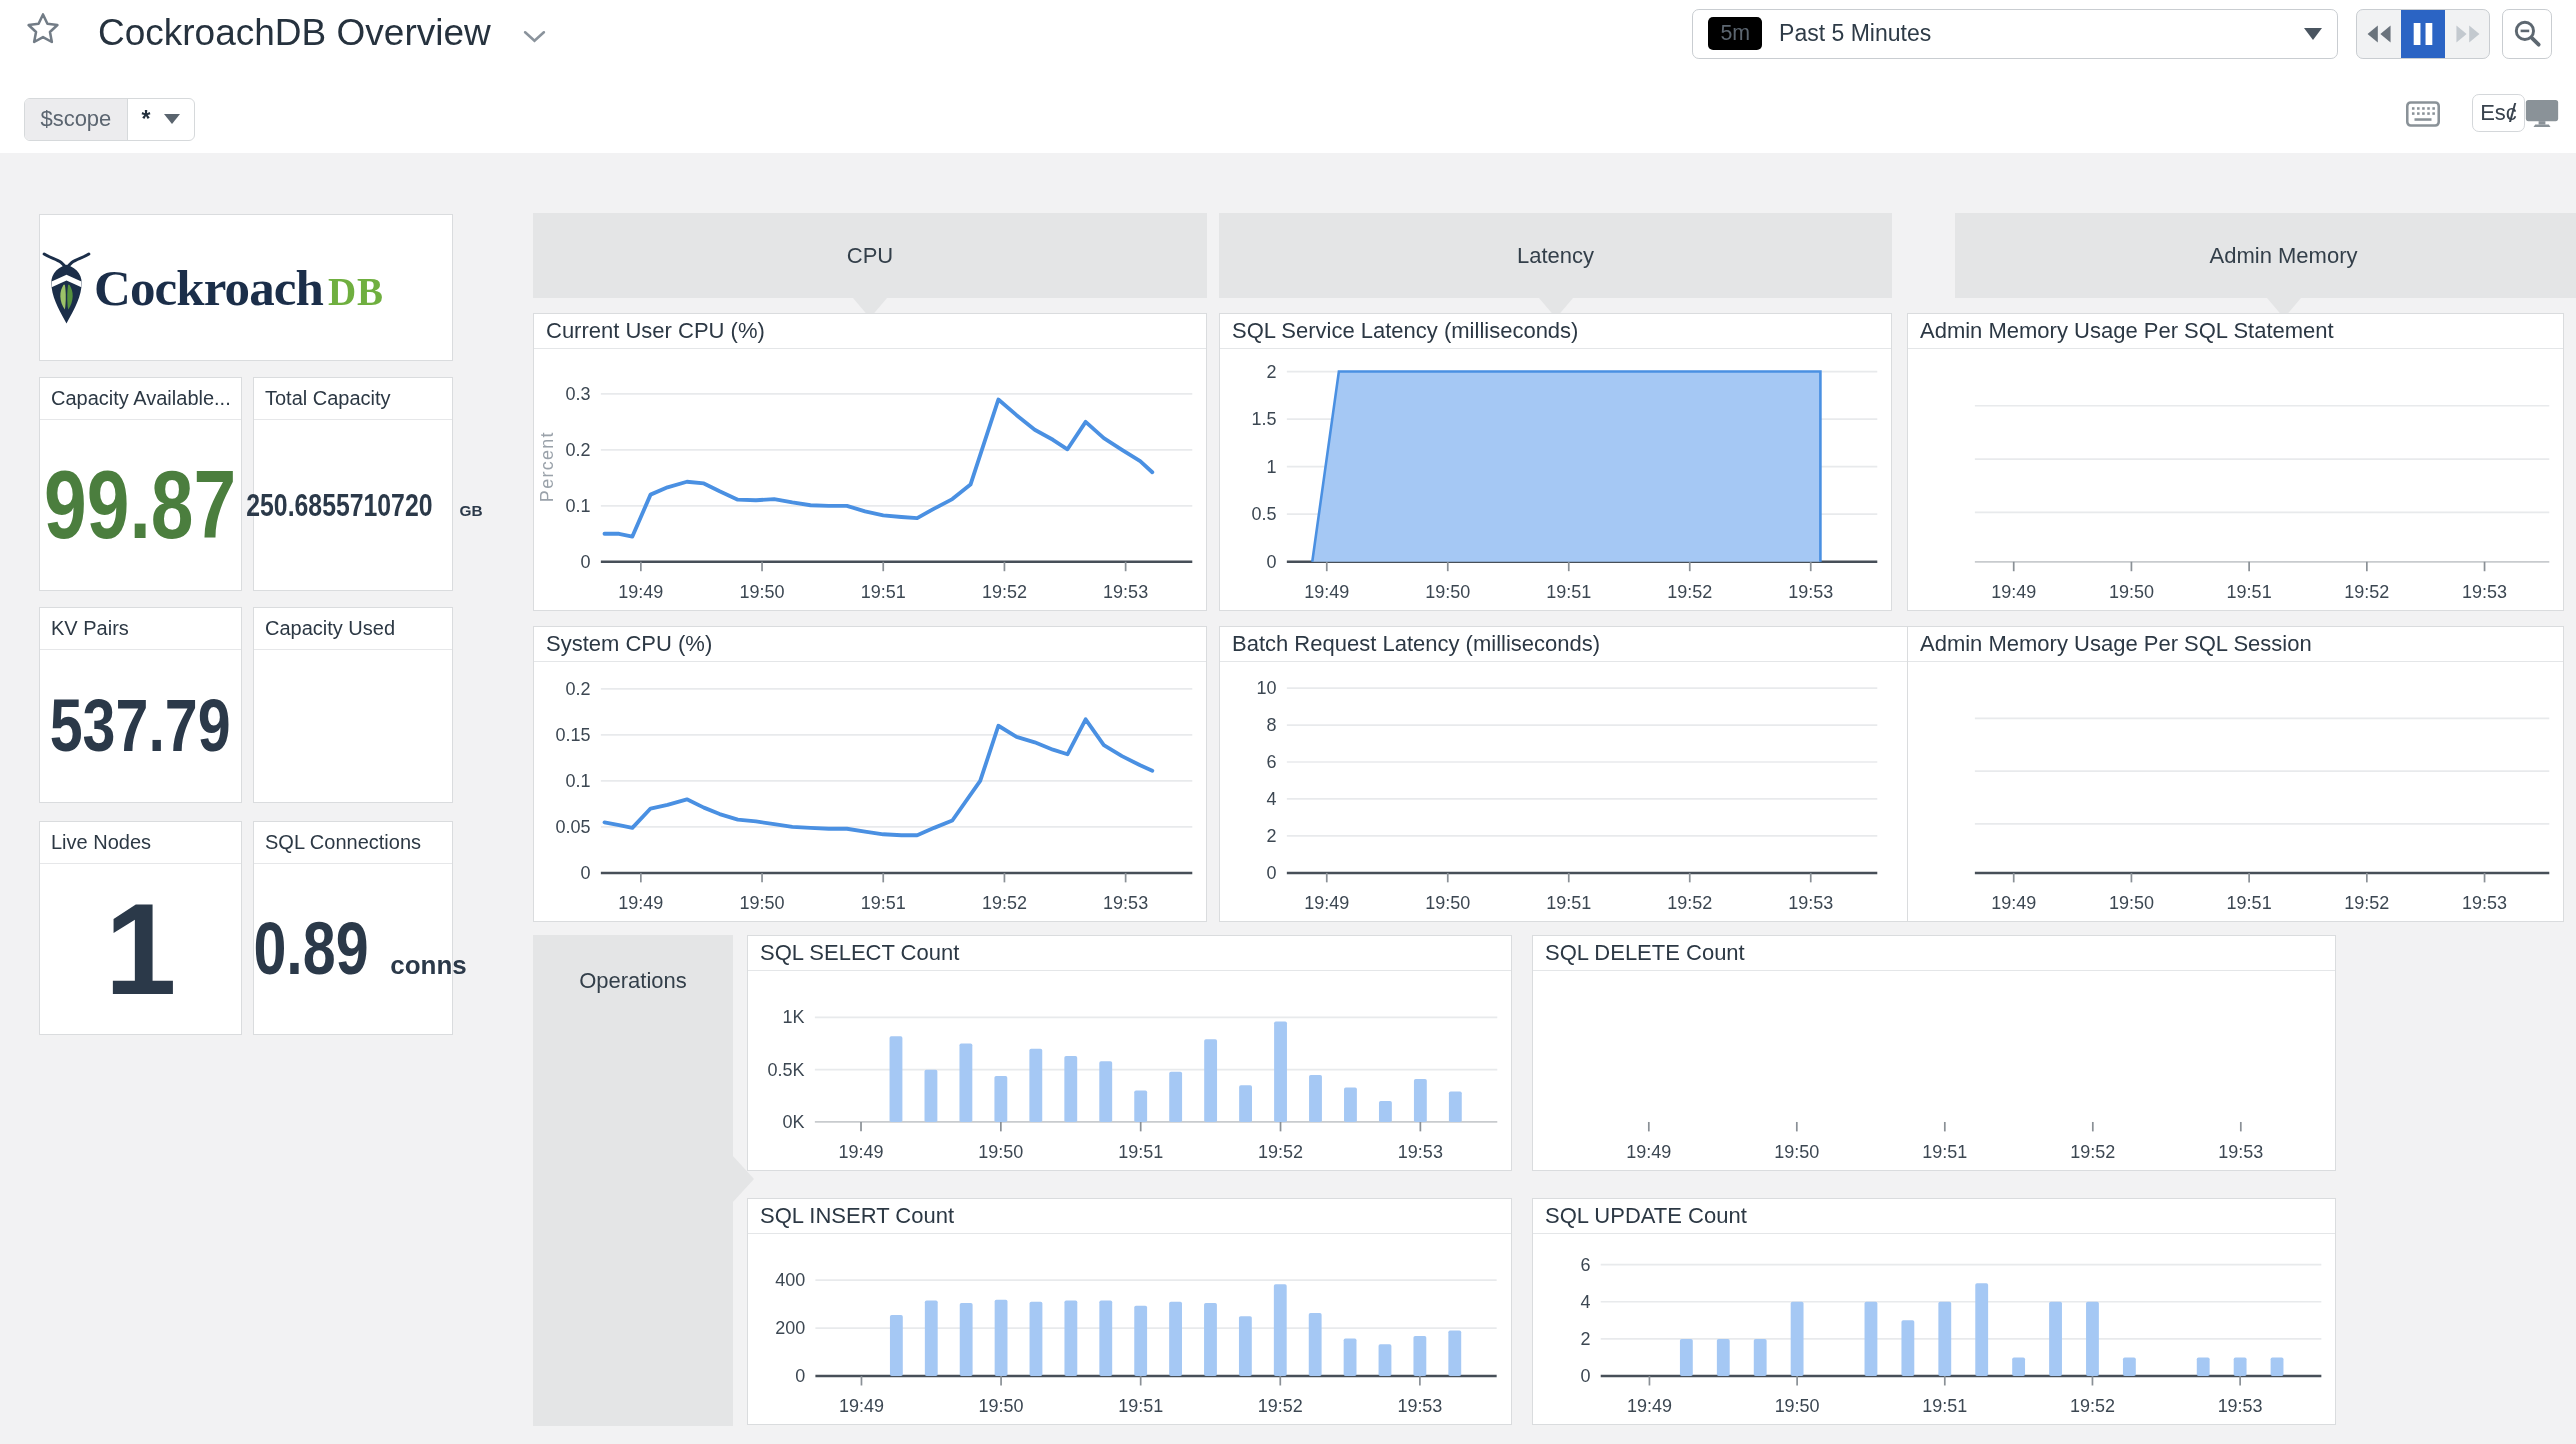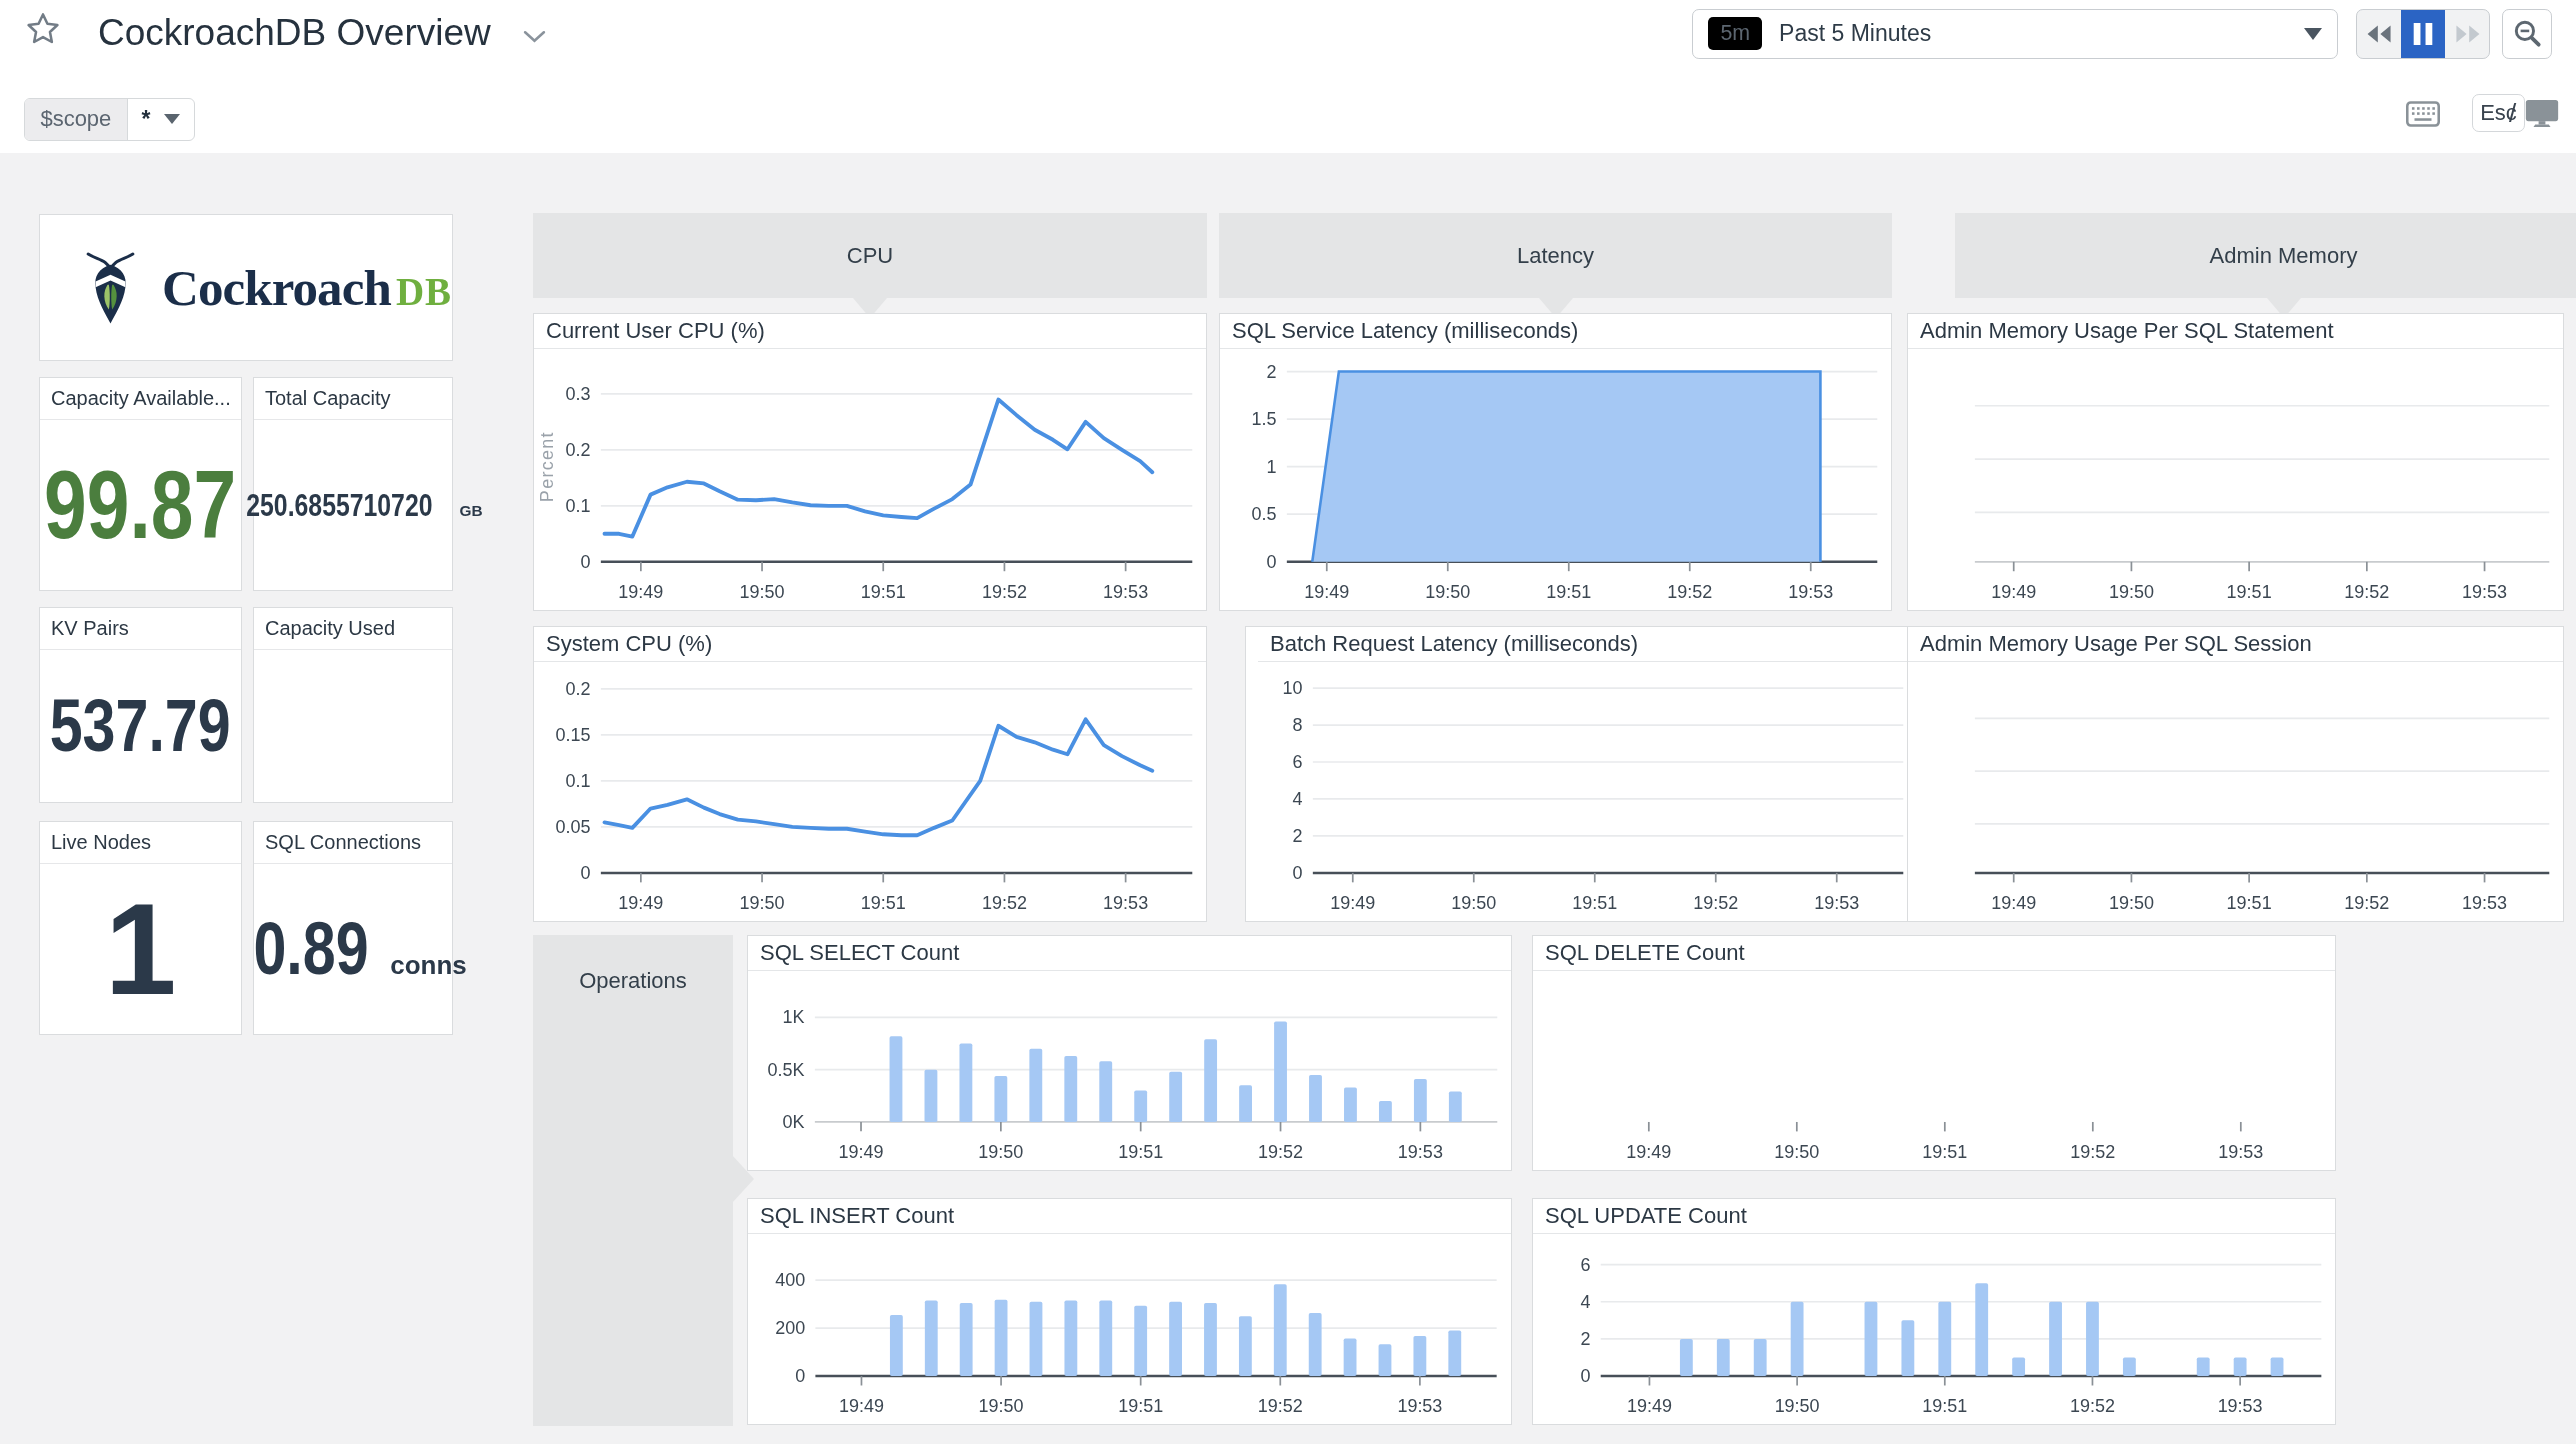--- a/index.html
+++ b/index.html
@@ -38,21 +38,21 @@
   .group-header{position:absolute;background:#e4e5e6;display:flex;align-items:center;justify-content:center;font-size:22px;color:#333f4a;}
   .tail-down{position:absolute;left:50%;margin-left:-17px;top:85px;width:0;height:0;border-left:17px solid transparent;border-right:17px solid transparent;border-top:20.6px solid #e4e5e6;}
   .ops-panel{position:absolute;background:#e4e5e6;}
   .ops-label{position:absolute;top:33px;left:0;right:0;text-align:center;font-size:22px;color:#333f4a;}
   .tail-right{position:absolute;right:-21.4px;top:220px;width:0;height:0;border-top:24px solid transparent;border-bottom:24px solid transparent;border-left:22px solid #e4e5e6;}
 
   .panel-title{height:34px;border-bottom:0.9px solid #e4e6e8;display:flex;align-items:center;padding:0 12px;font-size:22px;color:#2c3844;white-space:nowrap;overflow:hidden;}
   .chart-body{position:absolute;top:35px;left:0;right:0;bottom:0;}
 
   
-  .logo-card{display:flex;align-items:center;justify-content:flex-end;gap:25px;}
+  .logo-card{display:flex;align-items:center;justify-content:flex-start;gap:1px;}
   .logo-word{font-family:"Liberation Serif",serif;font-weight:700;font-size:51px;color:#1b2e49;letter-spacing:-0.9px;}
   .logo-suffix{font-family:"Liberation Serif",serif;font-weight:700;font-size:39px;color:#6faf3f;margin-left:5.1px;letter-spacing:0.9px;}
 </style>
 </head>
 <body>
 
 <div class="screen">
   <div class="content-bg"></div>
 
   <div class="abs" style="left:24px;top:10.3px;">
@@ -284,21 +284,21 @@
           <line x1="406.96926229508205" y1="248" x2="406.96926229508205" y2="259" stroke="#8a9096" stroke-width="2"></line>
           <text x="406.96926229508205" y="290" text-anchor="middle" font-size="21" fill="#3c4752" font-family="Liberation Sans, sans-serif">19:51</text>
           <line x1="548.1577868852461" y1="248" x2="548.1577868852461" y2="259" stroke="#8a9096" stroke-width="2"></line>
           <text x="548.1577868852461" y="290" text-anchor="middle" font-size="21" fill="#3c4752" font-family="Liberation Sans, sans-serif">19:52</text>
           <line x1="689.3463114754102" y1="248" x2="689.3463114754102" y2="259" stroke="#8a9096" stroke-width="2"></line>
           <text x="689.3463114754102" y="290" text-anchor="middle" font-size="21" fill="#3c4752" font-family="Liberation Sans, sans-serif">19:53</text>
           <polygon points="107.64959016393458,248 138.7110655737705,26 700.6413934426231,26 700.6413934426231,248" fill="#a5c8f4"></polygon>
           <polyline points="107.64959016393458,248 138.7110655737705,26 700.6413934426231,26 700.6413934426231,248" fill="none" stroke="#4a90e2" stroke-width="3"></polyline>
         </svg></div>
   </div>
-  <div class="card" style="left:1245px;top:626px;width:767px;height:296px;padding-left:12px;">
+  <div class="card" style="left:1219px;top:626px;width:767px;height:296px;">
     <div class="panel-title">Batch Request Latency (milliseconds)</div>
     <div class="chart-body"><svg width="671" height="259" viewBox="0 0 783 302">
           <line x1="78" y1="202.86274509803923" x2="767" y2="202.86274509803923" stroke="#e8eaec" stroke-width="2"></line>
           <line x1="78" y1="159.72549019607843" x2="767" y2="159.72549019607843" stroke="#e8eaec" stroke-width="2"></line>
           <line x1="78" y1="116.58823529411764" x2="767" y2="116.58823529411764" stroke="#e8eaec" stroke-width="2"></line>
           <line x1="78" y1="73.45098039215685" x2="767" y2="73.45098039215685" stroke="#e8eaec" stroke-width="2"></line>
           <line x1="78" y1="30.313725490196063" x2="767" y2="30.313725490196063" stroke="#e8eaec" stroke-width="2"></line>
           <line x1="78" y1="246" x2="767" y2="246" stroke="#474f58" stroke-width="3"></line>
           <text x="66" y="253" text-anchor="end" font-size="21" fill="#3c4752" font-family="Liberation Sans, sans-serif">0</text>
           <text x="66" y="209.86274509803923" text-anchor="end" font-size="21" fill="#3c4752" font-family="Liberation Sans, sans-serif">2</text>

